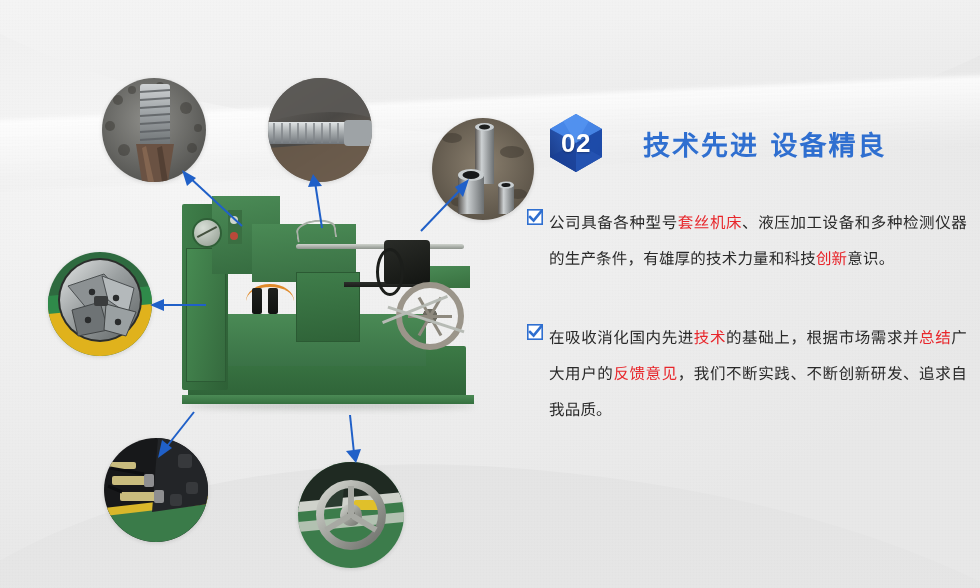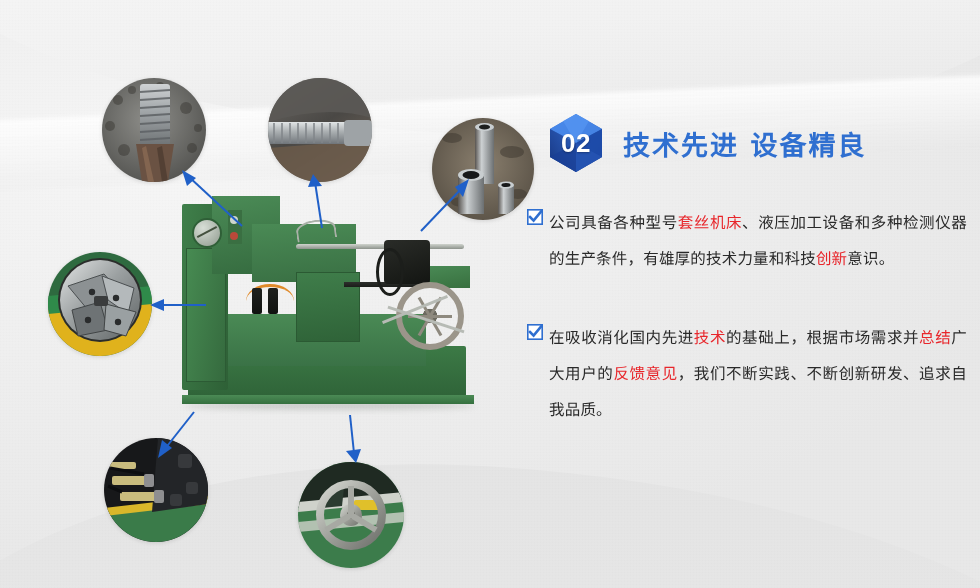--- a/index.html
+++ b/index.html
@@ -98,32 +98,33 @@
   }
   .circle .cap{position:absolute;inset:0;}
 
   
   .arrow{position:absolute;}
   .arrow svg{display:block;overflow:visible;}
 
   
   #content{position:absolute;left:505px;top:0;width:475px;height:588px;}
 
-  .heading-row{position:absolute;left:40px;top:112px;display:flex;align-items:center;gap:16px;}
+  .heading-row{position:absolute;left:40px;top:112px;display:flex;align-items:center;gap:4px;}
   .hex-badge{position:relative;width:62px;height:62px;flex:none;}
   .hex-badge .num{
     position:absolute;inset:0;display:flex;align-items:center;justify-content:center;
     font-size:26px;font-weight:bold;color:#ffffff;letter-spacing:.5px;
     font-family:"Liberation Sans","DejaVu Sans",sans-serif;
     text-shadow:0 1px 2px rgba(0,0,0,.30);
   }
   .heading-text{
     font-size:27px;font-weight:bold;color:#2f6fd0;letter-spacing:2px;
     white-space:nowrap;
     font-family:"DejaVu Sans","Liberation Sans",sans-serif;
+    margin-left:32px;
   }
 
   .para{
     position:absolute;left:22px;width:440px;
     display:flex;align-items:flex-start;gap:6px;
   }
   .para.p1{top:205px;}
   .para.p2{top:320px;}
   .chk{flex:none;width:16px;height:16px;margin-top:4px;position:relative;}
   .ptext{

